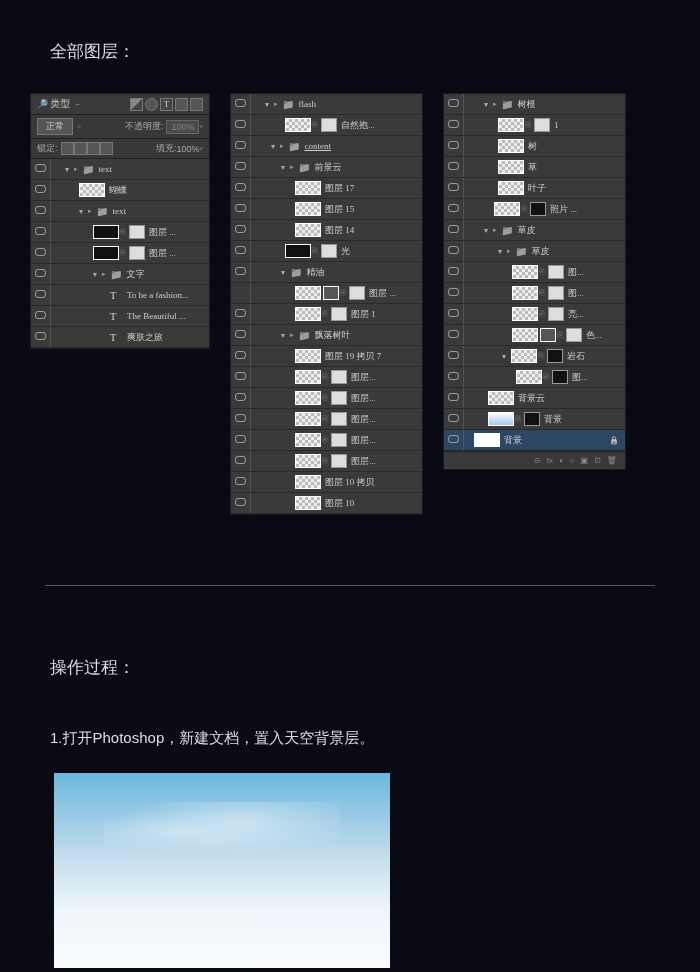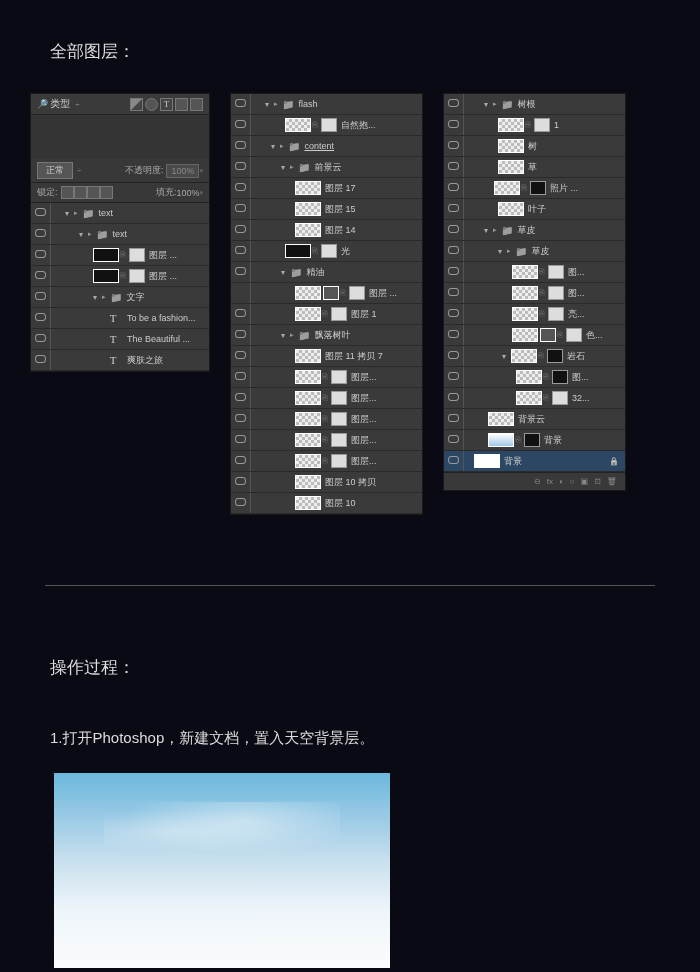--- a/index.html
+++ b/index.html
@@ -10,21 +10,21 @@
 .panel1 { width: 180px; }
 .panel2 { width: 193px; }
 .panel3 { width: 183px; }
 
 
 .p1-toolbar { display: flex; align-items: center; gap: 2px; padding: 3px 6px; background: #3a3a3a; border-bottom: 1px solid #222; }
 .p1-toolbar .kind-label { font-size: 10px; margin-right: 3px; }
 .p1-toolbar .dd-arrow { font-size: 8px; color: #999; margin-right: 2px; }
 .p1-icon-btn { width: 13px; height: 13px; background: #555; display: inline-block; border: 1px solid #777; }
 .p1-img-i { background: linear-gradient(135deg,#888 48%,#444 52%); }
-.p1-row2 { display: flex; align-items: center; padding: 3px 6px; background: #383838; border-bottom: 1px solid #222; margin-top: 44px; }
+.p1-row2 { display: flex; align-items: center; padding: 3px 6px; background: #383838; border-bottom: 1px solid #222; }
 .p1-row2 .left-chip { background: #555; border:1px solid #777; padding: 1px 8px; font-size: 9px; margin-right:4px;}
 .p1-row2 .opa-lbl { margin-left:auto; color:#aaa; font-size:9px;}
 .p1-row2 .val-chip { background:#4a4a4a; border:1px solid #666; padding:1px 4px; font-size:9px; color:#888; margin-left:3px;}
 .p1-row3 { display: flex; align-items: center; padding: 3px 6px; background: #383838; border-bottom: 1px solid #222; font-size:9px; color:#aaa;}
 .p1-row3 .mid { margin-left:auto; }
 
 
 .layer-row { display: flex; align-items: center; height: 17px; background: #3a3a3a; border-bottom: 1px solid #2a2a2a; }
 .layer-row.tall { height: 21px; }
 .layer-row.sel { background: #2c4763; }
@@ -32,21 +32,21 @@
 .l-tri { width: 9px; color:#aaa; font-size:8px; }
 .l-thumb { width: 26px; height: 14px; background: #888; border:1px solid #fff; flex-shrink:0; }
 .l-thumb.chk { background: repeating-conic-gradient(#bbb 0 25%, #eee 0 50%) 0 0/6px 6px; }
 .l-thumb.dark { background: #111; }
 .l-thumb.sky { background: linear-gradient(#fff,#a0c8e8); }
 .l-thumb.white { background:#fff; }
 .l-thumb.sm { width:16px; }
 .l-mask { width: 16px; height:14px; background:#ddd; border:1px solid #999; margin-left:2px; flex-shrink:0;}
 .l-mask.dark { background:#111; }
 .l-link { width:8px; text-align:center; color:#888; font-size:7px;}
-.l-name { margin-left: 4px; white-space: nowrap; overflow: hidden; flex:1; }
+.l-name { margin-left: 4px; white-space: nowrap; overflow: hidden; flex:1;font-family:Liberation Serif, serif; }
 .l-T { width:20px; text-align:center; font-family: serif; font-size: 11px; }
 .spc { display:inline-block; height:1px; }
 
 .divider-line { height:1px; background:#555; margin: 30px 45px; }
 .step-text { color:#ddd; font-size:15px; padding: 30px 0 25px 50px; }
 .sky-img { width: 336px; height: 195px; margin-left:54px; background: linear-gradient(to bottom, #6bb8dd 0%, #9fcce6 25%, #c8e0ee 45%, #eef5fa 70%, #fafcfd 100%); position:relative; margin-bottom:30px; }
 .sky-img::after { content:""; position:absolute; top:15%; left:15%; width:70%; height:30%; background: radial-gradient(ellipse at 60% 30%, rgba(255,255,255,0.4), transparent 60%), radial-gradient(ellipse at 30% 50%, rgba(255,255,255,0.3), transparent 50%); }
 
 .p3-footer { display:flex; gap:6px; padding:4px 8px; background:#393939; border-top:1px solid #222; justify-content:flex-end; height:18px; align-items:center;}
 .p3-footer span { color:#888; font-size:8px; }
@@ -97,20 +97,28 @@
           <span class="l-tri">▾</span>
           <span style="color: rgb(153, 153, 153); font-size: 7px; width: 8px;">▸</span>
           <span style="font-size: 10px; filter: grayscale(1) brightness(0.7);">📁</span>
           <span class="l-name">text</span>
         </div>
         <div class="layer-row tall">
           <div class="l-vis">
             <span class="eye"></span>
           </div>
           <span class="spc" style="width: 28px;"></span>
+          <span class="l-thumb chk"></span>
+          <span class="l-name">蝴蝶</span>
+        </div>
+        <div class="layer-row tall">
+          <div class="l-vis">
+            <span class="eye"></span>
+          </div>
+          <span class="spc" style="width: 28px;"></span>
           <span class="l-tri">▾</span>
           <span style="color: rgb(153, 153, 153); font-size: 7px; width: 8px;">▸</span>
           <span style="font-size: 10px; filter: grayscale(1) brightness(0.7);">📁</span>
           <span class="l-name">text</span>
         </div>
         <div class="layer-row tall">
           <div class="l-vis">
             <span class="eye"></span>
           </div>
           <span class="spc" style="width: 42px;"></span>
@@ -279,21 +287,21 @@
           <span style="color: rgb(153, 153, 153); font-size: 7px; width: 8px;">▸</span>
           <span style="font-size: 10px; filter: grayscale(1) brightness(0.7);">📁</span>
           <span class="l-name">飘落树叶</span>
         </div>
         <div class="layer-row tall">
           <div class="l-vis">
             <span class="eye"></span>
           </div>
           <span class="spc" style="width: 44px;"></span>
           <span class="l-thumb chk"></span>
-          <span class="l-name">图层 11 拷贝 7</span>
+          <span class="l-name">图层 19 拷贝 7</span>
         </div>
         <div class="layer-row tall">
           <div class="l-vis">
             <span class="eye"></span>
           </div>
           <span class="spc" style="width: 44px;"></span>
           <span class="l-thumb chk"></span>
           <span class="l-link">⎘</span>
           <span class="l-mask "></span>
           <span class="l-name">图层...</span>
@@ -392,38 +400,38 @@
             <span class="eye"></span>
           </div>
           <span class="spc" style="width: 34px;"></span>
           <span class="l-thumb chk"></span>
           <span class="l-name">草</span>
         </div>
         <div class="layer-row tall">
           <div class="l-vis">
             <span class="eye"></span>
           </div>
+          <span class="spc" style="width: 34px;"></span>
+          <span class="l-thumb chk"></span>
+          <span class="l-name">叶子</span>
+        </div>
+        <div class="layer-row tall">
+          <div class="l-vis">
+            <span class="eye"></span>
+          </div>
           <span class="spc" style="width: 30px;"></span>
           <span class="l-thumb chk"></span>
           <span class="l-link">⎘</span>
           <span class="l-mask dark"></span>
           <span class="l-name">照片 ...</span>
         </div>
         <div class="layer-row tall">
           <div class="l-vis">
             <span class="eye"></span>
           </div>
-          <span class="spc" style="width: 34px;"></span>
-          <span class="l-thumb chk"></span>
-          <span class="l-name">叶子</span>
-        </div>
-        <div class="layer-row tall">
-          <div class="l-vis">
-            <span class="eye"></span>
-          </div>
           <span class="spc" style="width: 20px;"></span>
           <span class="l-tri">▾</span>
           <span style="color: rgb(153, 153, 153); font-size: 7px; width: 8px;">▸</span>
           <span style="font-size: 10px; filter: grayscale(1) brightness(0.7);">📁</span>
           <span class="l-name">草皮</span>
         </div>
         <div class="layer-row tall">
           <div class="l-vis">
             <span class="eye"></span>
           </div>
@@ -487,30 +495,20 @@
         </div>
         <div class="layer-row tall">
           <div class="l-vis">
             <span class="eye"></span>
           </div>
           <span class="spc" style="width: 52px;"></span>
           <span class="l-thumb chk"></span>
           <span class="l-link">⎘</span>
           <span class="l-mask dark"></span>
           <span class="l-name">图...</span>
-        </div>
-        <div class="layer-row tall">
-          <div class="l-vis">
-            <span class="eye"></span>
-          </div>
-          <span class="spc" style="width: 52px;"></span>
-          <span class="l-thumb chk"></span>
-          <span class="l-link">⎘</span>
-          <span class="l-mask "></span>
-          <span class="l-name">32...</span>
         </div>
         <div class="layer-row tall">
           <div class="l-vis">
             <span class="eye"></span>
           </div>
           <span class="spc" style="width: 24px;"></span>
           <span class="l-thumb chk"></span>
           <span class="l-name">背景云</span>
         </div>
         <div class="layer-row tall">

